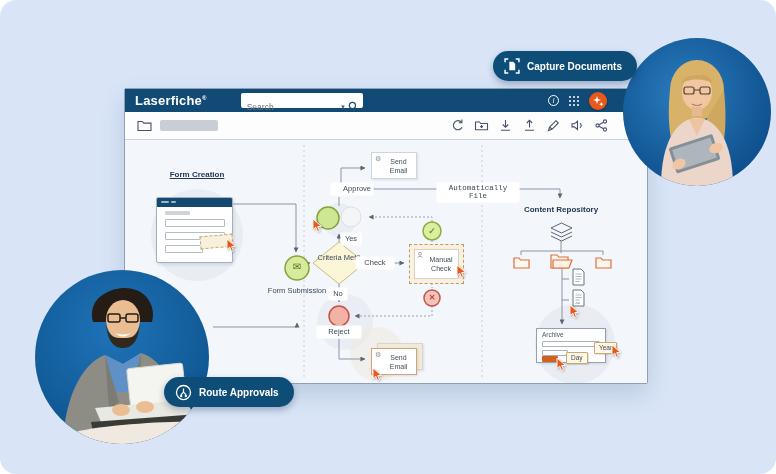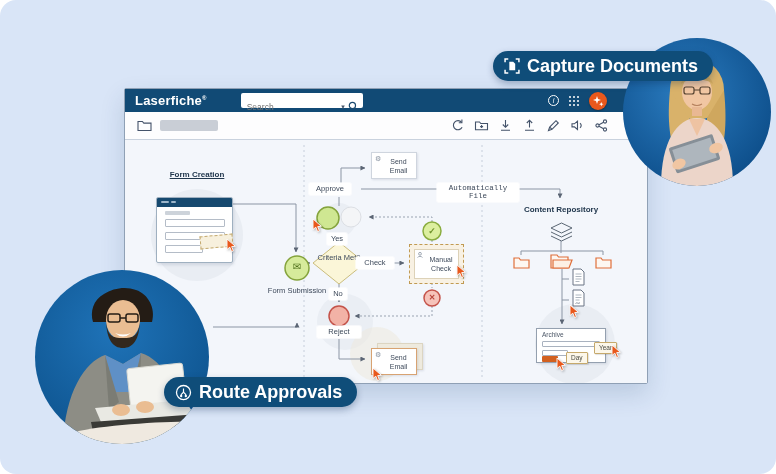--- a/index.html
+++ b/index.html
@@ -61,21 +61,21 @@
   .arc-btn { position:absolute; left:5px; top:27px; width:16px; height:6px; background:#d2601f; border-radius:1px; }
   .mini-chip { position:absolute; background:#fcf7ea; border:1px solid #c6a96b; font-size:6.5px;
                color:#4a4a42; padding:1px 4px; line-height:1.2; border-radius:1px; box-shadow:1px 1px 1px rgba(0,0,0,.12); }
   .cur { position:absolute; filter:drop-shadow(1px 1px 1px rgba(0,0,0,.25)); z-index:6; }
   .cur path { fill:#e8581c; stroke:#fff; stroke-width:.9; }
   .node-svg { position:absolute; }
 
   
   .badge { position:absolute; height:30px; background:#0f4d79; border-radius:16px; color:#fff;
            display:flex; align-items:center; gap:7px; padding:0 15px 0 11px; font-weight:bold;
-           font-size:18px; z-index:30; box-shadow:0 3px 7px rgba(10,40,80,.3); white-space:nowrap; }
+           font-size:10px; z-index:30; box-shadow:0 3px 7px rgba(10,40,80,.3); white-space:nowrap; }
 
   
   .photo { position:absolute; border-radius:50%; overflow:hidden; z-index:20; }
   .photo-woman { left:623px; top:38px; width:148px; height:148px;
                  background:radial-gradient(circle at 42% 38%, #2b7cc0, #0d4e8a 78%); }
   .photo-man { left:35px; top:270px; width:174px; height:174px;
                background:radial-gradient(circle at 45% 35%, #1f73b8, #0e548f 80%); }
 </style>
 </head>
 <body>
@@ -198,22 +198,22 @@
           </div>
         <div class="fm-bar" style="left:8px;top:13px;width:25px;height:4px;"></div>
         <div class="fm-input" style="left:8px;top:21px;width:60px;height:8px;"></div>
         <div class="fm-input" style="left:8px;top:34px;width:60px;height:8px;"></div>
         <div class="fm-input" style="left:8px;top:47px;width:38px;height:8px;"></div>
         <div class="sticky"></div>
       </div>
       <div class="lbl" style="left:140px;top:146px;width:64px;">Form Submission</div>
       <div class="glyph" style="left:165px;top:122px;width:14px;font-size:10px;color:#50711c;">✉</div>
 
-      <div class="chip" style="left:184px;top:43px;width:42px;">Approve</div>
-      <div class="chip" style="left:202px;top:93px;width:20px;">Yes</div>
+      <div class="chip" style="left:206px;top:43px;width:42px;text-align:right;">Approve</div>
+      <div class="chip" style="left:216px;top:93px;width:20px;">Yes</div>
       <div class="lbl" style="left:190px;top:113px;width:48px;">Criteria Met?</div>
       <div class="chip" style="left:204px;top:148px;width:18px;">No</div>
       <div class="chip" style="left:231px;top:117px;width:38px;">Check</div>
       <div class="chip" style="left:192px;top:186px;width:44px;">Reject</div>
       <div class="chip" style="left:312px;top:43px;width:82px;font-family:Liberation Mono, monospace;">Automatically File</div>
 
       <div class="box" style="left:246px;top:12px;width:46px;height:27px;">
         <span class="gear">⚙</span>
         <div class="box-label">Send Email</div>
       </div>

